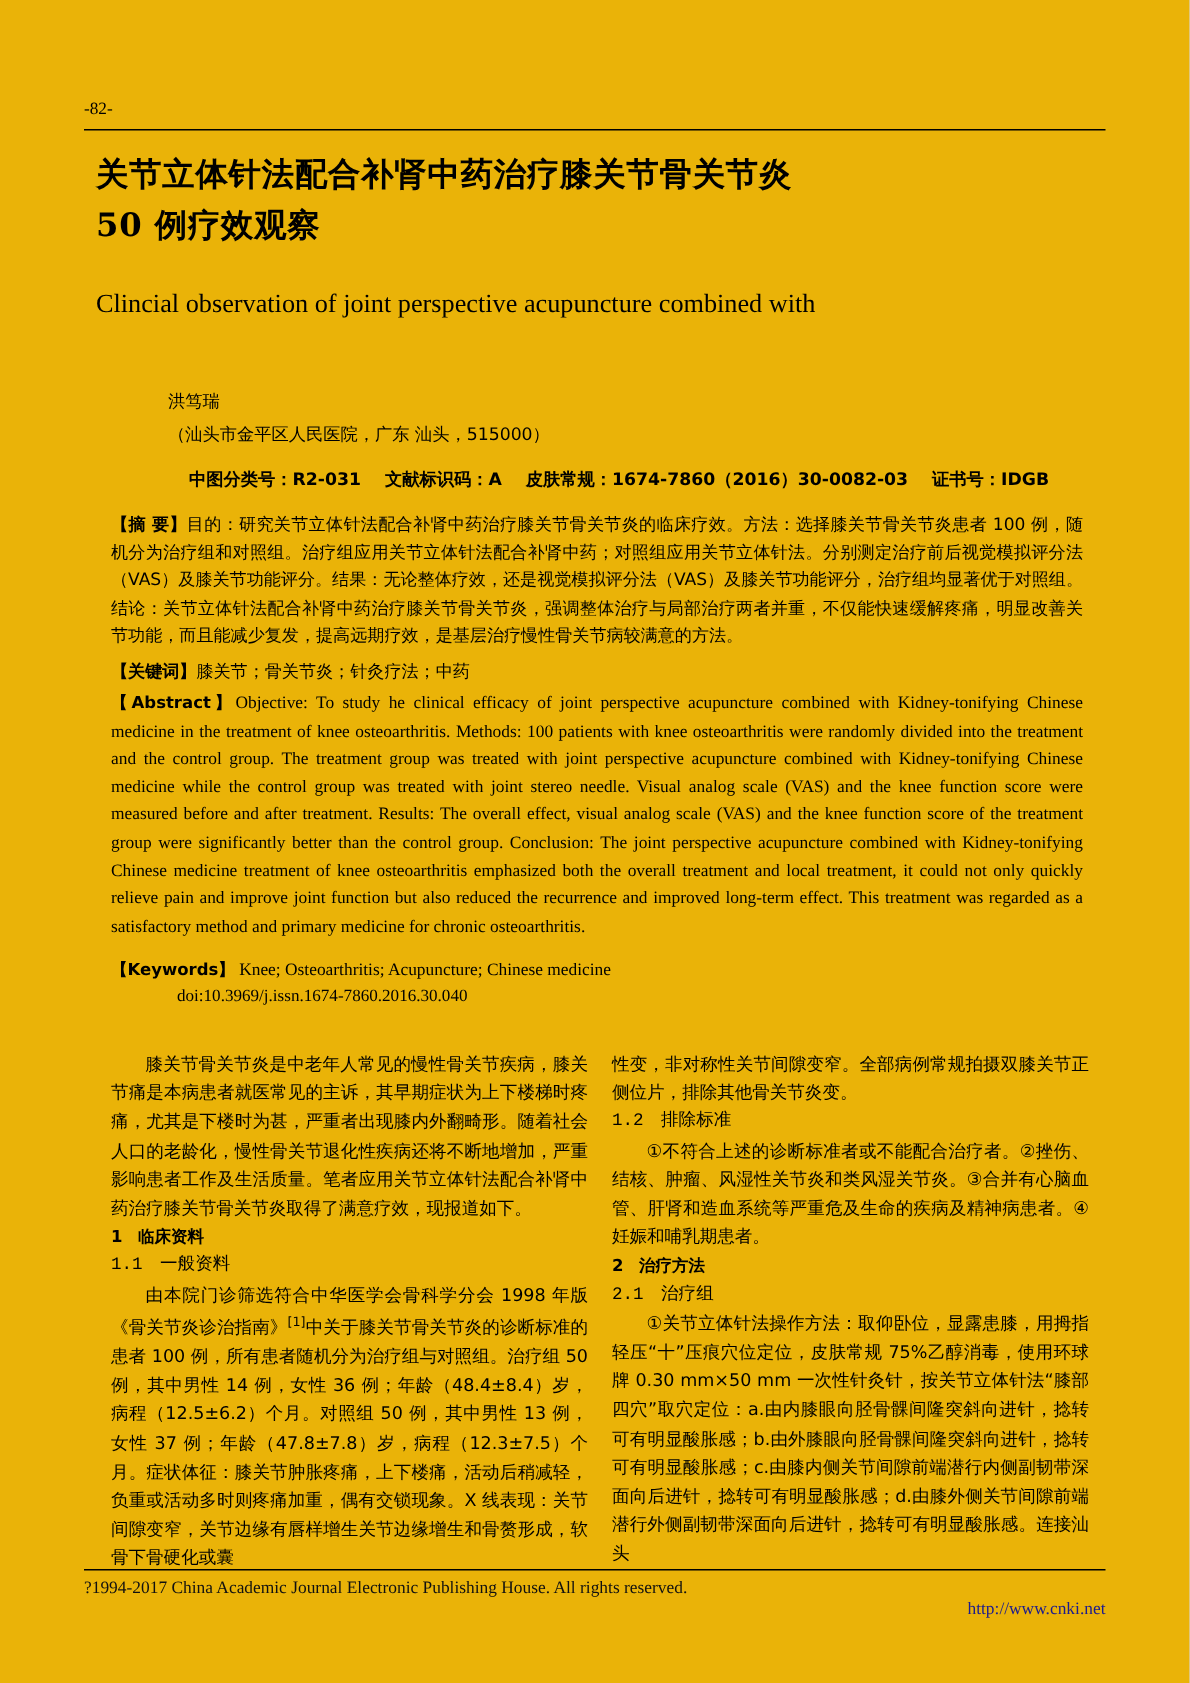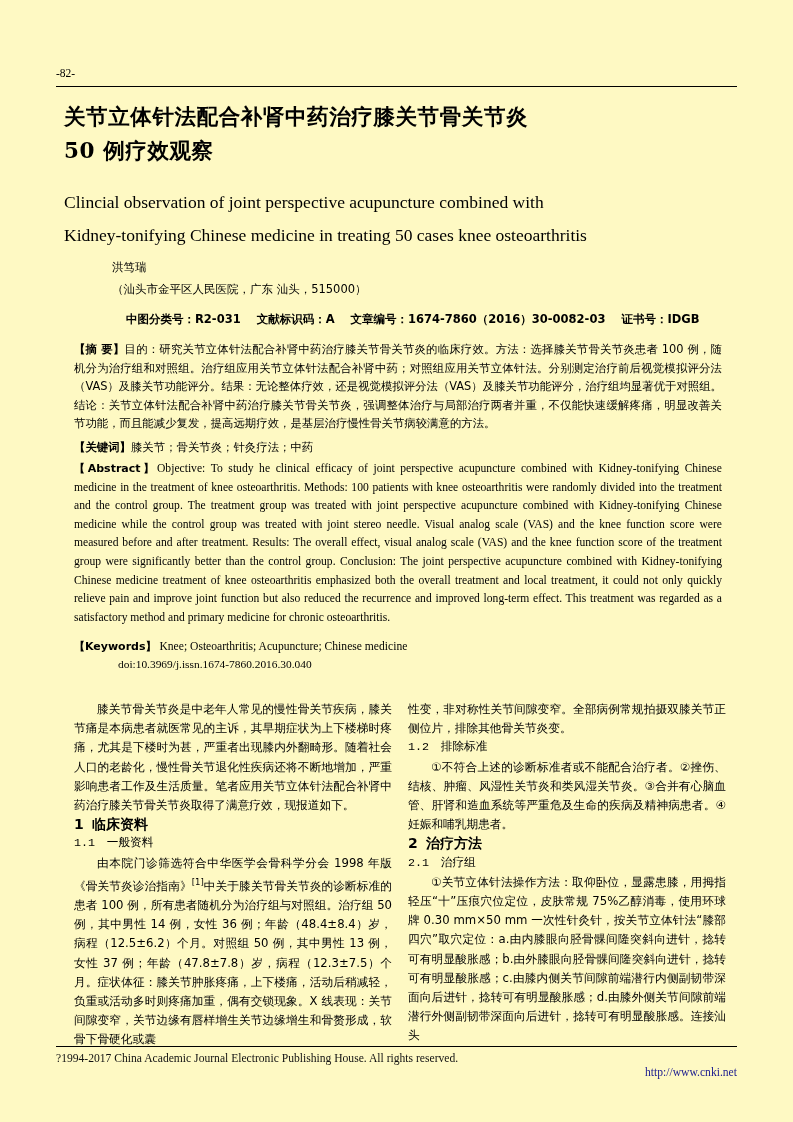--- a/index.html
+++ b/index.html
@@ -5,21 +5,21 @@
   html, body {
     margin: 0;
     padding: 0;
     background: #d8d8d8;
   }
   .page {
     position: relative;
     width: 793px;
     height: 1122px;
     margin: 0 auto;
-    background: #fef9c3;
+    background: #eab308;
     font-family: "Liberation Serif", serif;
     color: #000;
     overflow: hidden;
   }
   .inner {
     position: absolute;
     left: 56px;
     top: 0;
     width: 681px;
     height: 1122px;
@@ -166,21 +166,21 @@
   }
   .col.left  { left: 18px; }
   .col.right { left: 352px; }
   .col p {
     margin: 0;
     text-indent: 0;
   }
   .col p.ind { text-indent: 23px; }
   .col h3 {
     margin: 0;
-    font-size: 14px;
+    font-size: 11px;
     line-height: 19.2px;
     font-weight: bold;
     font-family: "DejaVu Sans", sans-serif;
   }
   .col h3 .num { display: inline-block; min-width: 18px; }
   .col h4 {
     margin: 0;
     font-size: 11.7px;
     line-height: 19.2px;
     font-weight: normal;
@@ -224,28 +224,27 @@
     </div>
     <div class="rule"></div>
 
     <div class="title-cn">
       <div>关节立体针法配合补肾中药治疗膝关节骨关节炎</div>
       <div>50 例疗效观察</div>
     </div>
 
     <div class="title-en">
       <div>Clincial observation of joint perspective acupuncture combined with</div>
-      <div>Kidney-tonifying Chinese medicine in treating 50 cases knee osteoarthritis</div>
     </div>
 
     <div class="author">洪笃瑞</div>
     <div class="affil">（汕头市金平区人民医院，广东  汕头，515000）</div>
 
     <div class="classline">
-      <b>中图分类号：</b><b>R2-031</b><span class="gap"></span><b>文献标识码：</b><b>A</b><span class="gap"></span><b>文章编号：</b><b>1674-7860（2016）30-0082-03</b><span class="gap"></span><b>证书号：</b><b>IDGB</b>
+      <b>中图分类号：</b><b>R2-031</b><span class="gap"></span><b>文献标识码：</b><b>A</b><span class="gap"></span><b>皮肤常规：</b><b>1674-7860（2016）30-0082-03</b><span class="gap"></span><b>证书号：</b><b>IDGB</b>
     </div>
 
     <div class="abs-cn">
       <span class="lead">【摘    要】</span><span>目的：研究关节立体针法配合补肾中药治疗膝关节骨关节炎的临床疗效。方法：选择膝关节骨关节炎患者 100 例，随机分为治疗组和对照组。治疗组应用关节立体针法配合补肾中药；对照组应用关节立体针法。分别测定治疗前后视觉模拟评分法（VAS）及膝关节功能评分。结果：无论整体疗效，还是视觉模拟评分法（VAS）及膝关节功能评分，治疗组均显著优于对照组。结论：关节立体针法配合补肾中药治疗膝关节骨关节炎，强调整体治疗与局部治疗两者并重，不仅能快速缓解疼痛，明显改善关节功能，而且能减少复发，提高远期疗效，是基层治疗慢性骨关节病较满意的方法。</span>
     </div>
 
     <div class="kw-cn">
       <b>【关键词】</b><span>膝关节；骨关节炎；针灸疗法；中药</span>
     </div>
 

